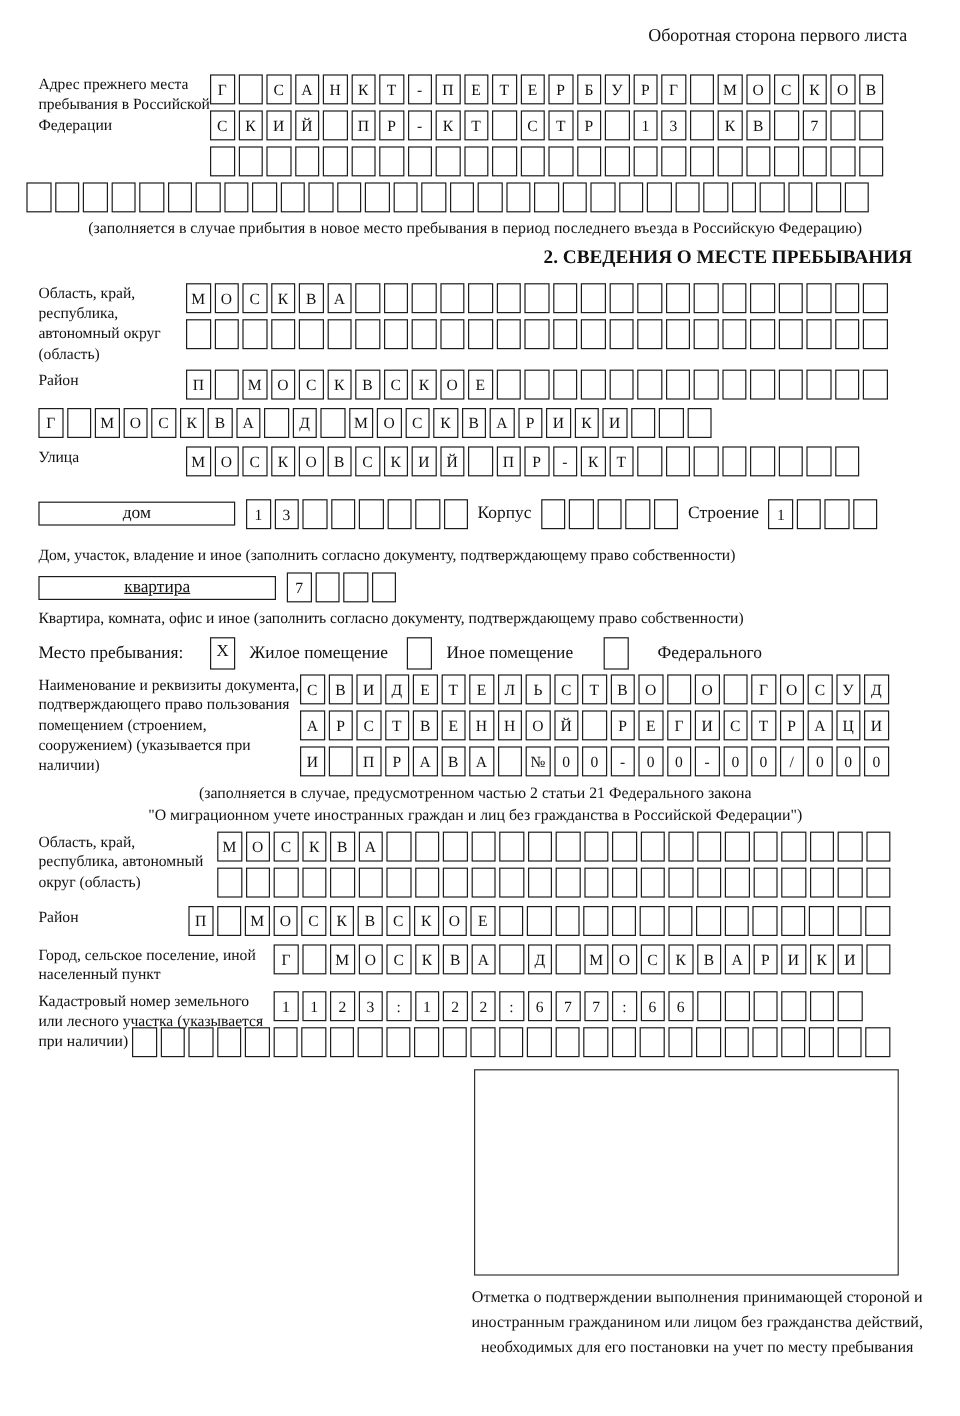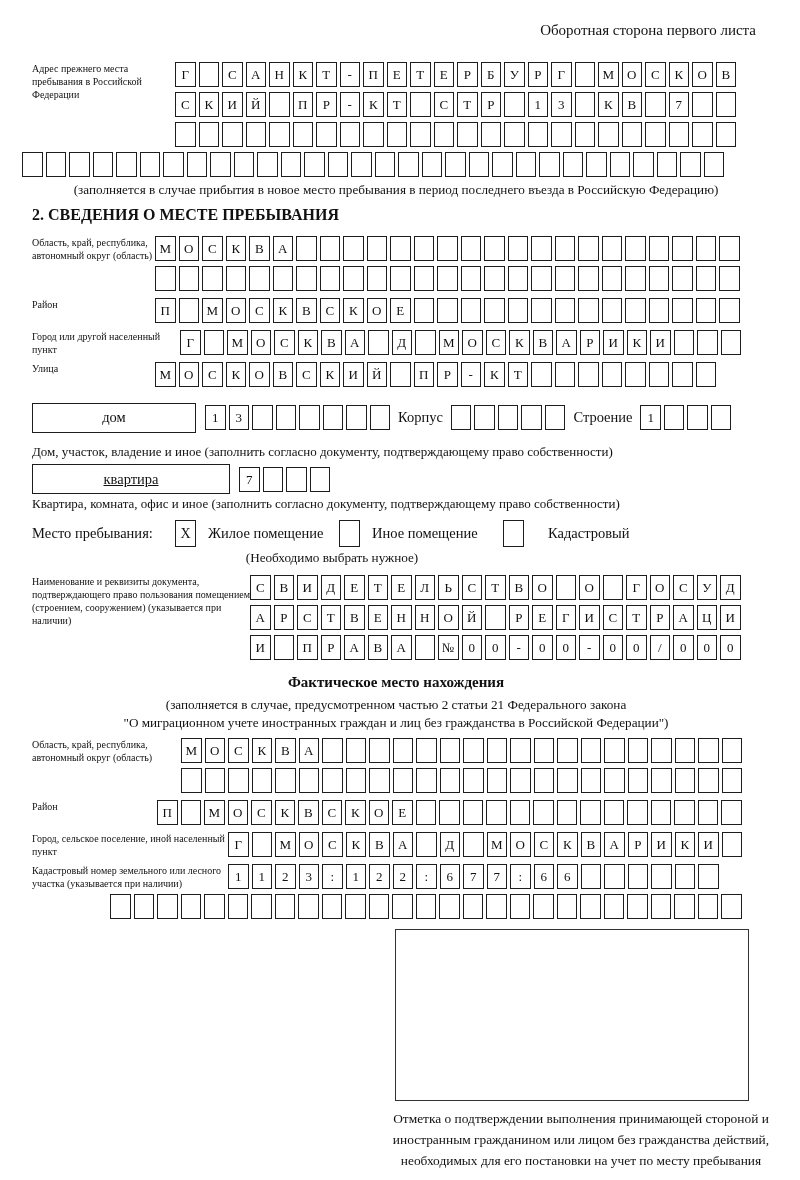--- a/index.html
+++ b/index.html
@@ -5,36 +5,36 @@
   html,body{margin:0;padding:0;background:#fff;}
   body{width:800px;height:1180px;color:#111;font-family:"Liberation Serif",serif;overflow:hidden;}
   .page{padding:12px 40px 0 32px;box-sizing:border-box;width:800px;}
   .side-note{text-align:right;font-size:15px;margin:10px 4px 20px 0;}
   
   .cells{display:flex;gap:3px;margin:2.5px 0;}
   .cell{box-sizing:border-box;width:20.5px;min-width:20.5px;height:25px;border:1.5px solid #1d1d1d;
         display:flex;align-items:center;justify-content:center;font-size:13px;line-height:1;}
   .rows-col{display:flex;flex-direction:column;}
   .frow{display:flex;align-items:flex-start;margin-bottom:2px;}
-  .flabel{font-size:10px;line-height:1.3;padding-top:3px;}
+  .flabel{font-size:13px;line-height:1.3;padding-top:3px;}
   .w143{width:143px;min-width:143px;}
   .w123{width:123px;min-width:123px;}
   .w148{width:148px;min-width:148px;}
   .w218{width:218px;min-width:218px;}
   .w149{width:149px;min-width:149px;}
   .w125{width:125px;min-width:125px;}
   .w196{width:196px;min-width:196px;}
   .neg153{margin-left:-153px;}
   .neg118{margin-left:-118px;}
   .note-c{text-align:center;font-size:13.2px;margin:3px 0 4px;}
   .note-l{font-size:13px;margin:2px 0 4px;}
-  .sec-title{text-align:left;font-weight:bold;font-size:16px;margin:8px 0 9px;}
+  .sec-title{text-align:right;font-weight:bold;font-size:16px;margin:8px 0 9px;}
   .sub-title{text-align:center;font-weight:bold;font-size:15px;margin:12px 0 6px;}
   .inline-row{display:flex;align-items:center;margin:4px 0 2px;}
-  .wide-box{box-sizing:border-box;height:30px;border:1.5px solid #1d1d1d;display:flex;align-items:center;justify-content:center;font-size:14.5px;}
+  .wide-box{box-sizing:border-box;height:20px;border:1.5px solid #1d1d1d;display:flex;align-items:center;justify-content:center;font-size:14.5px;}
   .dom-box{width:164px;min-width:164px;margin-right:9px;}
   .kv-box{width:198px;min-width:198px;margin-right:9px;text-decoration:underline;}
   .inline-label{font-size:14.5px;margin:16px 8px;}
   .mesto{display:flex;align-items:center;margin:8px 0 2px;font-size:14.5px;}
   .checkbox{box-sizing:border-box;width:21px;min-width:21px;height:27px;border:1.5px solid #1d1d1d;
             display:flex;align-items:center;justify-content:center;font-size:14px;}
   .choose-note{width:600px;text-align:center;font-size:13.2px;margin:3px 0 6px;}
   .stamp-box{box-sizing:border-box;width:354px;height:172px;border:1.6px solid #333;margin:8px 0 8px 363px;}
   .stamp-note{width:398px;margin-left:350px;text-align:center;font-size:13.4px;line-height:1.55;} .ml12{margin-left:12px;} .optw{width:131px;min-width:131px;}
 </style>
@@ -249,21 +249,20 @@
         <span class="cell"></span>
         <span class="cell"></span>
         <span class="cell"></span>
         <span class="cell"></span>
         <span class="cell"></span>
         <span class="cell"></span>
       </div>
   </div>
 
   <div class="frow">
-    <div class="flabel w148">Город или другой населенный пункт</div>
     <div class="cells">
         <span class="cell">Г</span>
         <span class="cell"></span>
         <span class="cell">М</span>
         <span class="cell">О</span>
         <span class="cell">С</span>
         <span class="cell">К</span>
         <span class="cell">В</span>
         <span class="cell">А</span>
         <span class="cell"></span>
@@ -356,23 +355,22 @@
   </div>
   <div class="note-l">Квартира, комната, офис и иное (заполнить согласно документу, подтверждающему право собственности)</div>
 
   <div class="mesto">
     <span class="w143">Место пребывания:</span>
     <span class="checkbox">X</span>
     <span class="ml12 optw">Жилое помещение</span>
     <span class="checkbox"></span>
     <span class="ml12 optw">Иное помещение</span>
     <span class="checkbox"></span>
-    <span class="ml12" style="margin-left:24px">Кадастровый</span>
-  </div>
-  <div class="choose-note">(Необходимо выбрать нужное)</div>
+    <span class="ml12" style="margin-left:24px">Федерального</span>
+  </div>
 
   <div class="frow">
     <div class="flabel w218">Наименование и реквизиты документа, подтверждающего право пользования помещением (строением, сооружением) (указывается при наличии)</div>
     <div class="rows-col">
       <div class="cells">
           <span class="cell">С</span>
           <span class="cell">В</span>
           <span class="cell">И</span>
           <span class="cell">Д</span>
           <span class="cell">Е</span>
@@ -435,21 +433,20 @@
           <span class="cell">0</span>
           <span class="cell">0</span>
           <span class="cell">/</span>
           <span class="cell">0</span>
           <span class="cell">0</span>
           <span class="cell">0</span>
         </div>
     </div>
   </div>
 
-  <div class="sub-title">Фактическое место нахождения</div>
   <div class="note-c">(заполняется в случае, предусмотренном частью 2 статьи 21 Федерального закона</div>
   <div class="note-c" style="margin-top:-2px">"О миграционном учете иностранных граждан и лиц без гражданства в Российской Федерации")</div>
 
   <div class="frow">
     <div class="flabel w149">Область, край, республика, автономный округ (область)</div>
     <div class="rows-col">
       <div class="cells">
           <span class="cell">М</span>
           <span class="cell">О</span>
           <span class="cell">С</span>

